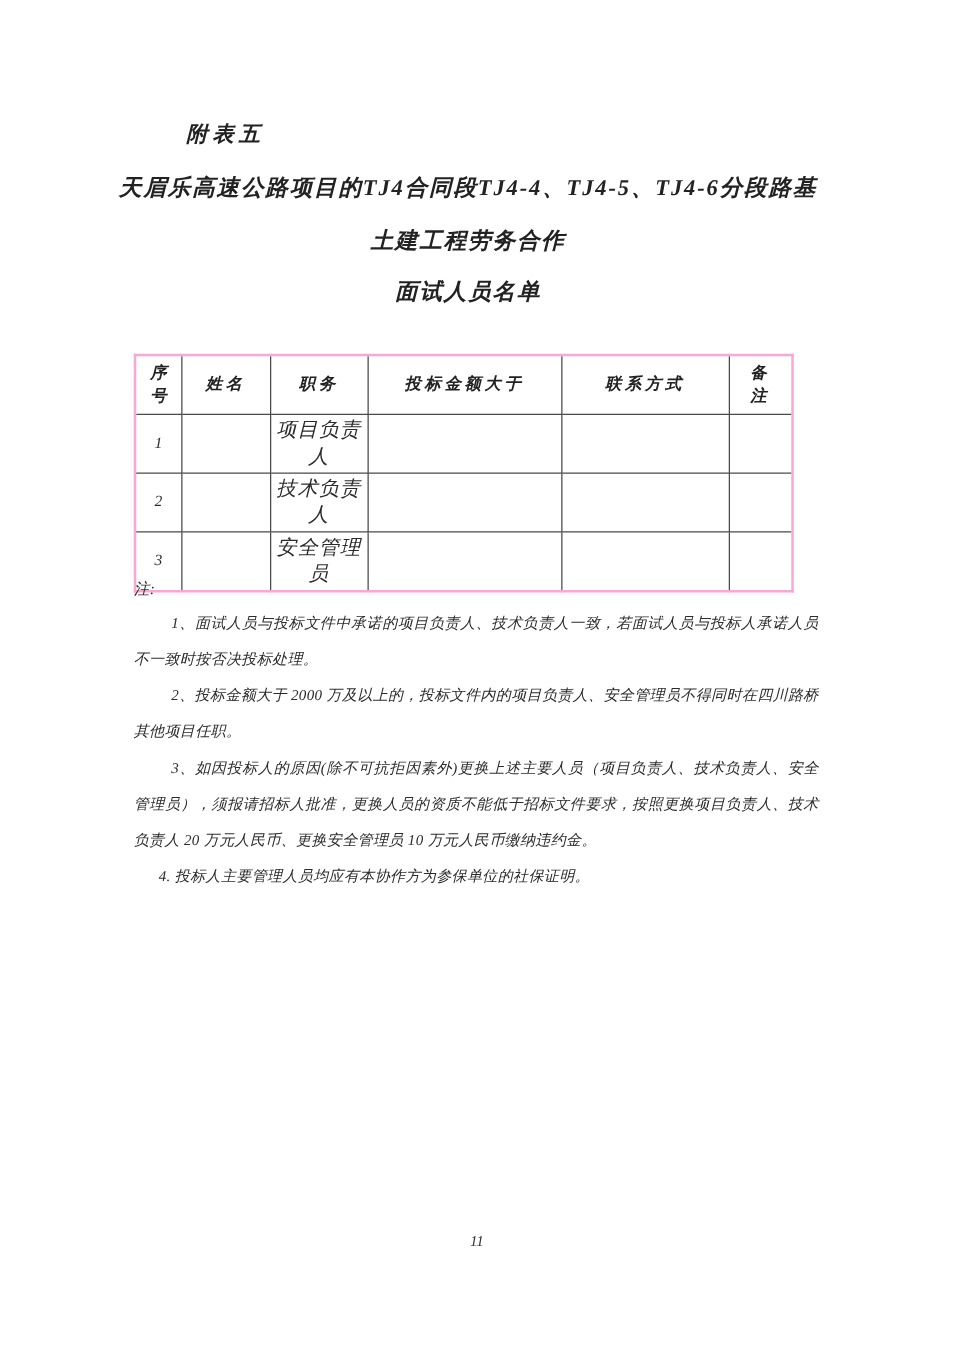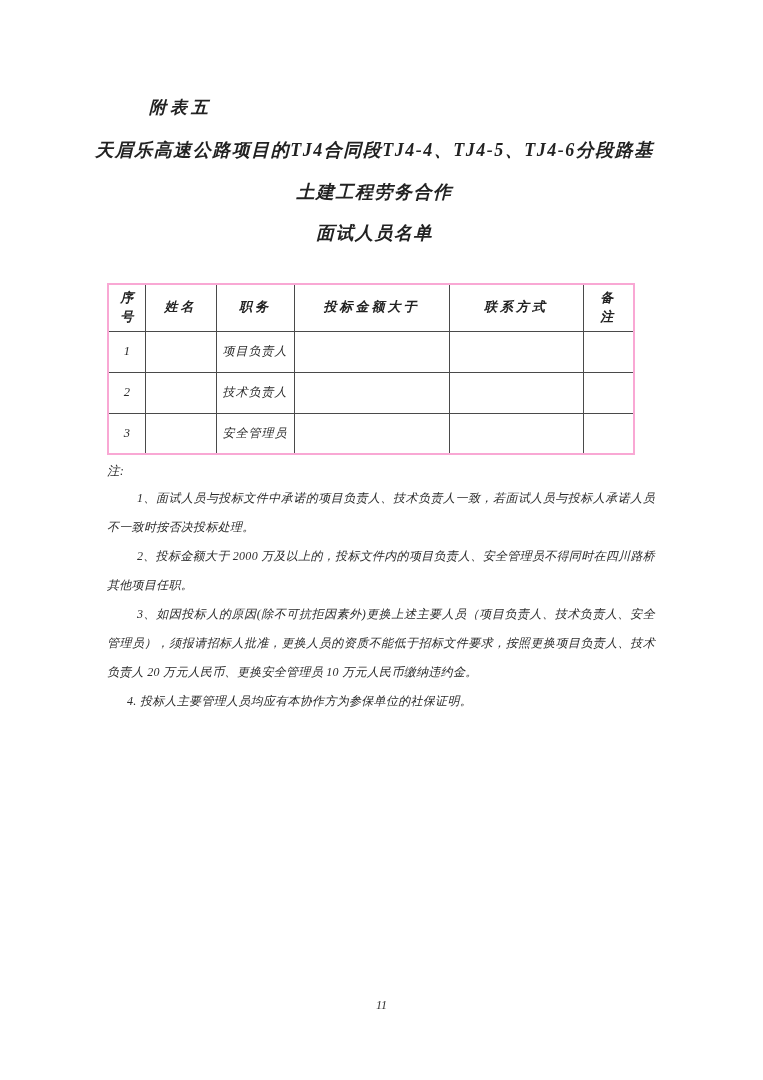--- a/index.html
+++ b/index.html
@@ -53,21 +53,21 @@
   table.roster th {
     font-size: 13px;
     font-weight: bold;
     letter-spacing: 3px;
     line-height: 1.45;
     color: #222;
     padding: 2px 12px;
   }
   table.roster th.th-seq { letter-spacing: 0; padding: 2px 8px; }
   table.roster td {
-    font-size: 12px;
+    font-size: 16px;
     letter-spacing: 1px;
     color: #2b2b2b;
     padding: 2px;
   }
   table.roster td.cell-seq { font-size: 12.5px; letter-spacing: 0; }
 
   .notes {
     position: absolute;
     left: 107px; top: 458px;
     width: 548px;
@@ -86,21 +86,20 @@
   }
   .notes p.note-4 { text-indent: 20px; }
 
   .page-number {
     position: absolute;
     left: 0; top: 986px;
     width: 763px;
     text-align: center;
     font-size: 12px;
     color: #333;
-    margin-top: 12px;
   }
 </style>
 </head>
 <body>
 
 <div class="page">
 
   <div class="doc-label">附表五</div>
 
   <div class="title-line title-1">天眉乐高速公路项目的TJ4合同段TJ4-4、TJ4-5、TJ4-6分段路基</div>

